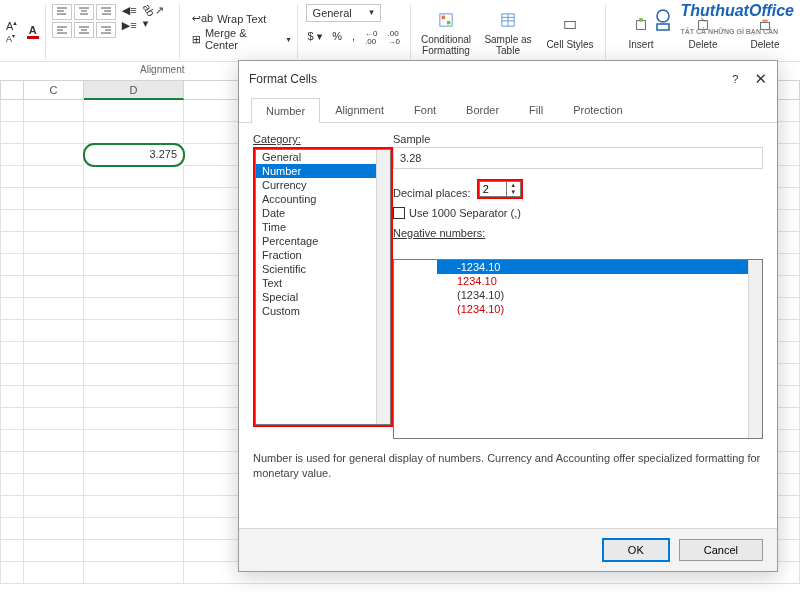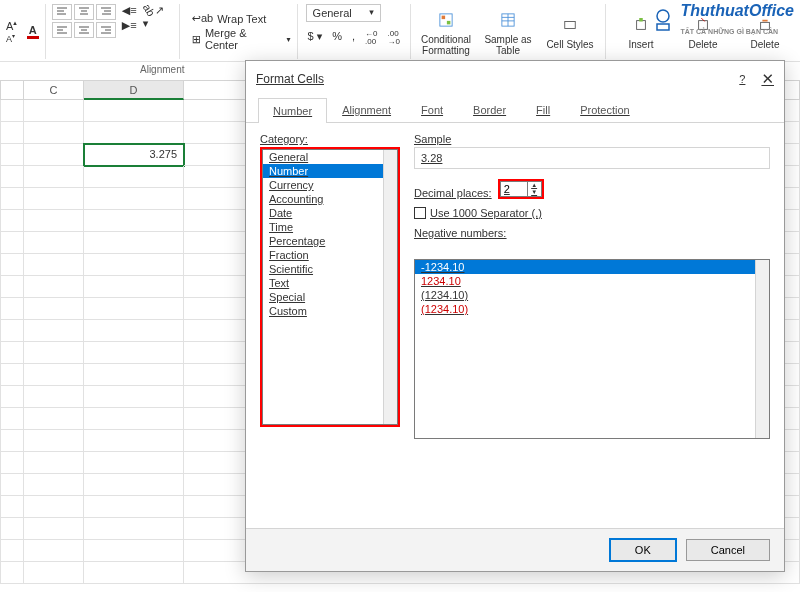--- a/index.html
+++ b/index.html
@@ -39,36 +39,36 @@
 .col-h { border: 1px solid #d4d4d4; border-left: none; text-align: center; color: #555; font-size: 11px; line-height: 18px; background: #fff; }
 .col-h.first { width: 24px; border-left: 1px solid #d4d4d4; }
 .col-h.c { width: 60px; }
 .col-h.d { width: 100px; background: #e8e8e8; }
 .rows { }
 .row { display: flex; height: 22px; }
 .cell { border: 1px solid #e1e1e1; border-top: none; border-left: none; }
 .cell.rh { width: 24px; border-left: 1px solid #e1e1e1; background: #fff; }
 .cell.c { width: 60px; }
 .cell.d { width: 100px; text-align: right; padding-right: 6px; }
-.selected-cell { outline: 2px solid #1a7f37; outline-offset: -1px; line-height: 20px; }
+.selected-cell { outline: 2px solid #1a7f37; outline-offset: -1px; line-height: 20px; border-radius: 10px; }
 .col-h.d.sel { border-bottom: 2px solid #1a7f37; }
 
 
-.dialog { position: absolute; top: 60px; left: 245px; width: 540px; height: 512px; background: #fff; border: 1px solid #999; box-shadow: 0 4px 20px rgba(0,0,0,.2); text-decoration: underline; }
+.dialog { position: absolute; top: 60px; left: 238px; width: 540px; height: 512px; background: #fff; border: 1px solid #999; box-shadow: 0 4px 20px rgba(0,0,0,.2); }
 .dlg-title { display: flex; justify-content: space-between; align-items: center; padding: 8px 10px; height: 36px; }
 .dlg-title .t { font-size: 12px; }
 .dlg-title .ctrls { display: flex; gap: 16px; align-items: center; }
 .dlg-title .ctrls span { cursor: default; }
 .close-x { font-size: 15px; }
 
 .tabs { display: flex; border-bottom: 1px solid #d4d4d4; padding: 0 12px; }
 .tab { padding: 6px 14px; font-size: 11px; color: #555; border: 1px solid transparent; border-bottom: none; }
 .tab.active { border-color: #d4d4d4; background: #fff; position: relative; top: 1px; }
 
-.dlg-body { padding: 10px 14px; display: flex; gap: 14px; }
+.dlg-body { padding: 10px 14px; display: flex; gap: 0; }
 .cat-col { width: 140px; }
 .cat-label { font-size: 11px; margin-bottom: 2px; text-decoration: underline; }
 .cat-label::first-letter { text-decoration: underline; }
 .cat-list { border: 2px solid #f00; height: 280px; overflow: hidden; }
 .cat-inner { border: 1px solid #7a7a7a; height: 100%; position: relative; }
 .cat-item { padding: 1px 6px; font-size: 11px; }
 .cat-item.sel { background: #0078d7; color: #fff; }
 .cat-scroll { position: absolute; right: 0; top: 0; bottom: 0; width: 14px; background: #f0f0f0; border-left: 1px solid #d4d4d4; }
 
 .right-col { flex: 1; }
@@ -77,21 +77,21 @@
 .decimal-row { display: flex; align-items: flex-end; gap: 6px; margin-bottom: 8px; }
 .decimal-row .lbl { font-size: 11px; }
 .spinner { border: 2px solid #f00; display: inline-flex; }
 .spinner input { width: 28px; border: 1px solid #7a7a7a; padding: 1px 3px; font-size: 11px; }
 .spinner .arrows { display: flex; flex-direction: column; border: 1px solid #7a7a7a; border-left: none; width: 14px; }
 .spinner .arrows span { height: 50%; font-size: 6px; text-align: center; line-height: 7px; }
 .sep-row { display: flex; align-items: center; gap: 4px; margin-bottom: 8px; font-size: 11px; }
 .sep-row .chk { width: 12px; height: 12px; border: 1px solid #333; display: inline-block; }
 .neg-lbl { font-size: 11px; margin-bottom: 20px; text-decoration: underline; }
 .neg-list { border: 1px solid #7a7a7a; height: 180px; position: relative; }
-.neg-item { padding: 1px 6px; font-size: 11px; }
+.neg-item { padding: 1px 20px; font-size: 11px; margin-left: 43px; }
 .neg-item.sel { background: #0078d7; color: #fff; }
 .neg-item.red { color: #c00; }
 .neg-scroll { position: absolute; right: 0; top: 0; bottom: 0; width: 14px; background: #f0f0f0; border-left: 1px solid #d4d4d4; }
 
 .desc { padding: 2px 14px; font-size: 11px; color: #444; line-height: 1.4; }
 
 .dlg-footer { position: absolute; bottom: 0; left: 0; right: 0; border-top: 1px solid #d4d4d4; background: #f3f3f3; padding: 10px 14px; display: flex; justify-content: flex-end; gap: 10px; }
 .dlg-btn { padding: 4px 24px; border: 1px solid #999; background: #e9e9e9; font-size: 11px; }
 .dlg-btn.ok { border: 1px solid #0078d7; outline: 1px solid #0078d7; }
 
@@ -467,17 +467,18 @@
       <div class="neg-lbl">Negative numbers:</div>
       <div class="neg-list" id="neglist">
         <div class="neg-item sel">-1234.10</div>
           <div class="neg-item red">1234.10</div>
           <div class="neg-item">(1234.10)</div>
           <div class="neg-item red">(1234.10)</div>
           <div class="neg-scroll"></div>
       </div>
     </div>
   </div>
+  <div class="desc">Number is used for general display of numbers.  Currency and Accounting offer specialized formatting for monetary value.</div>
   <div class="dlg-footer">
     <button class="dlg-btn ok">OK</button>
     <button class="dlg-btn">Cancel</button>
   </div>
 </div>
 
 </body></html>

